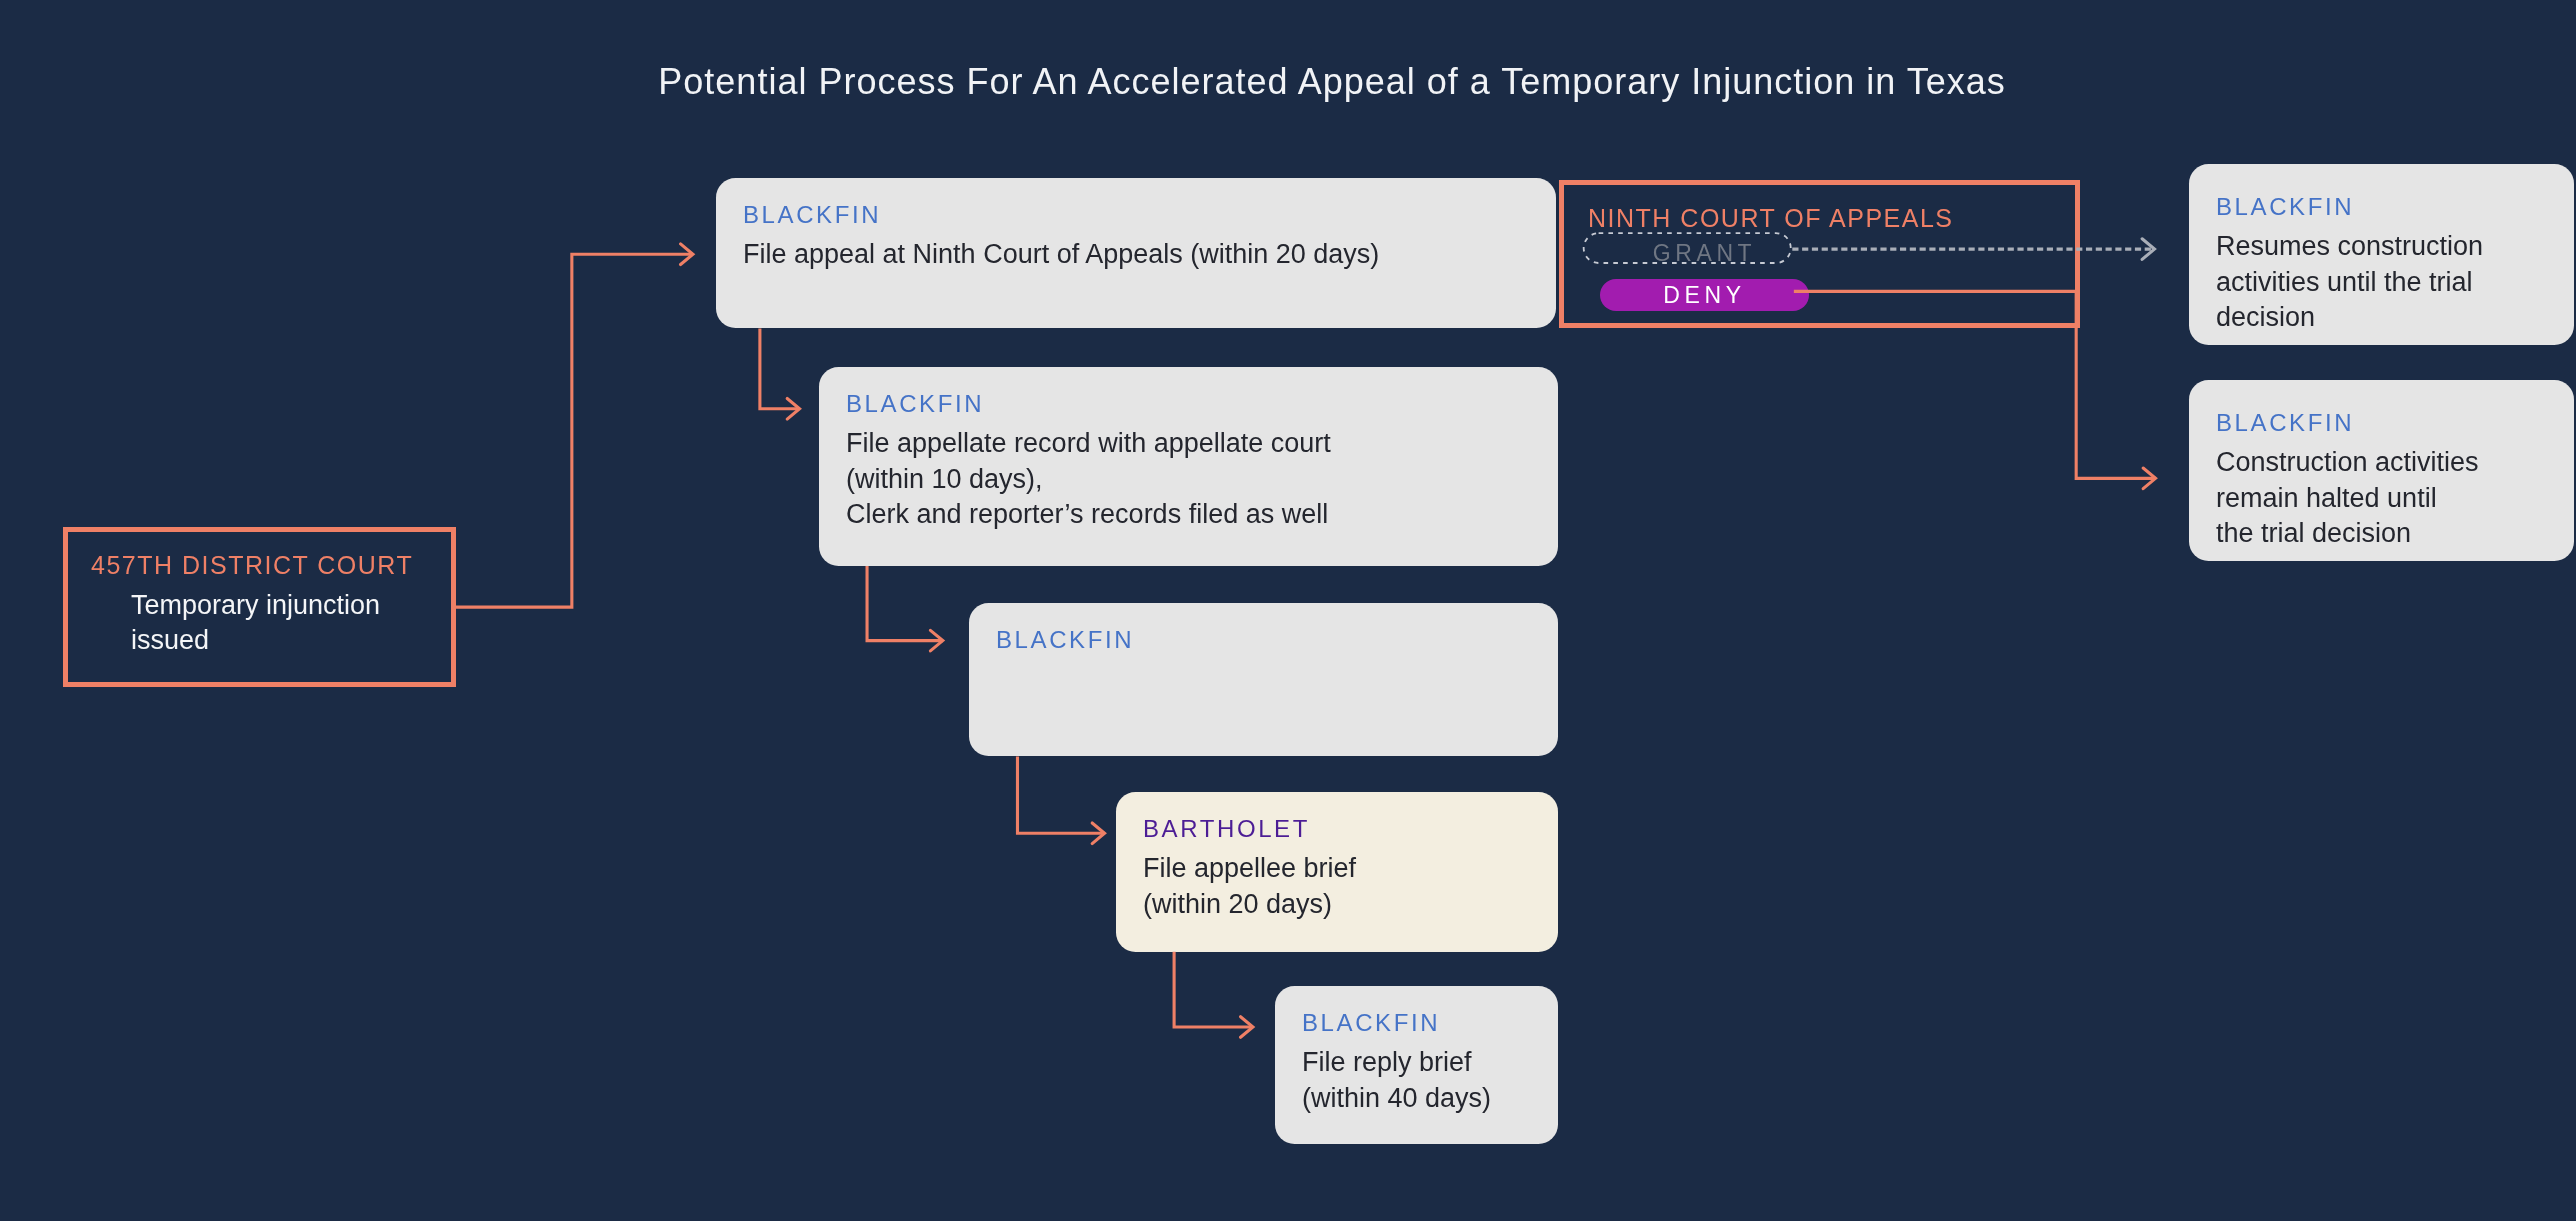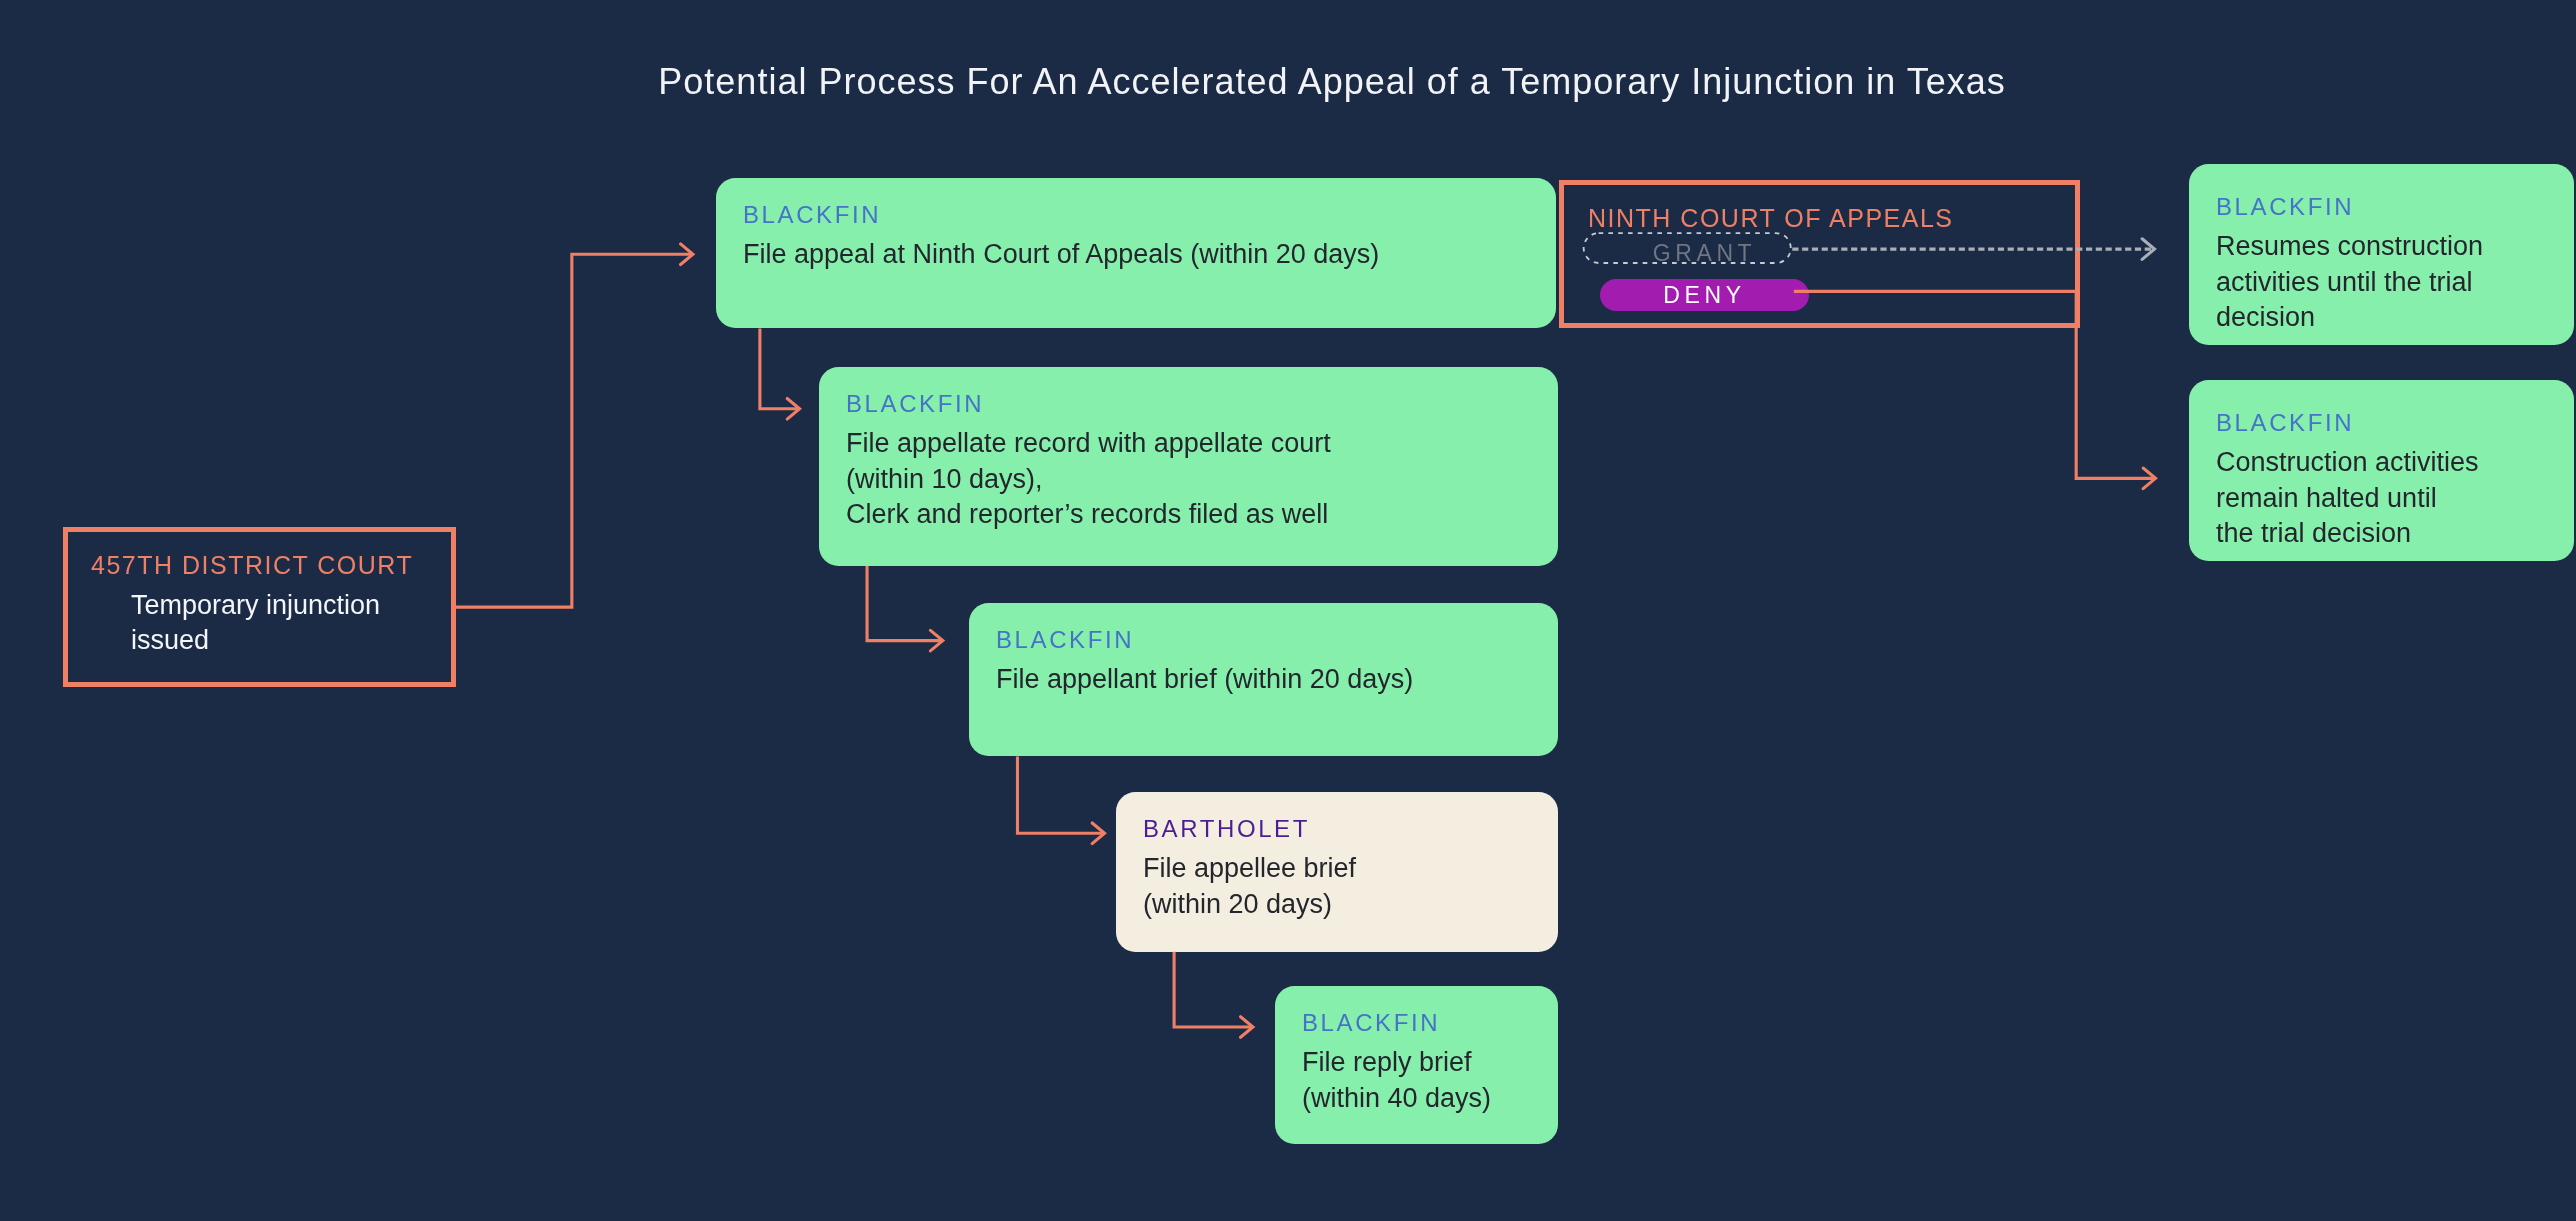--- a/index.html
+++ b/index.html
@@ -32,21 +32,21 @@
     left: 0;
     z-index: 5;
     pointer-events: none;
   }
   .node {
     position: absolute;
     box-sizing: border-box;
     z-index: 2;
   }
   .node.panel {
-    background: #86efac;
+    background: #e5e5e5;
     border-radius: 19.6px;
     padding: 23px 27px;
   }
   .node.panel.cream { background: #F3EEE0; }
   .node.panel.pad-lg { padding-top: 29px; }
   .node.outlined {
     background: transparent;
     border: 5.2px solid #EF8066;
     border-radius: 0;
     padding: 18.5px 23px;
@@ -135,21 +135,20 @@
 
   <div class="node panel" style="left:819px; top:367px; width:739px; height:199px;">
     <div class="node-label">BLACKFIN</div>
     <div class="node-body">File appellate record with appellate court
 (within 10 days),
 Clerk and reporter’s records filed as well</div>
   </div>
 
   <div class="node panel" style="left:969px; top:603px; width:589px; height:153px;">
     <div class="node-label">BLACKFIN</div>
-    <div class="node-body">File appellant brief (within 20 days)</div>
   </div>
 
   <div class="node panel cream" style="left:1116px; top:792px; width:442px; height:160px;">
     <div class="node-label gold">BARTHOLET</div>
     <div class="node-body">File appellee brief
 (within 20 days)</div>
   </div>
 
   <div class="node panel" style="left:1275px; top:986px; width:283px; height:158px;">
     <div class="node-label">BLACKFIN</div>

